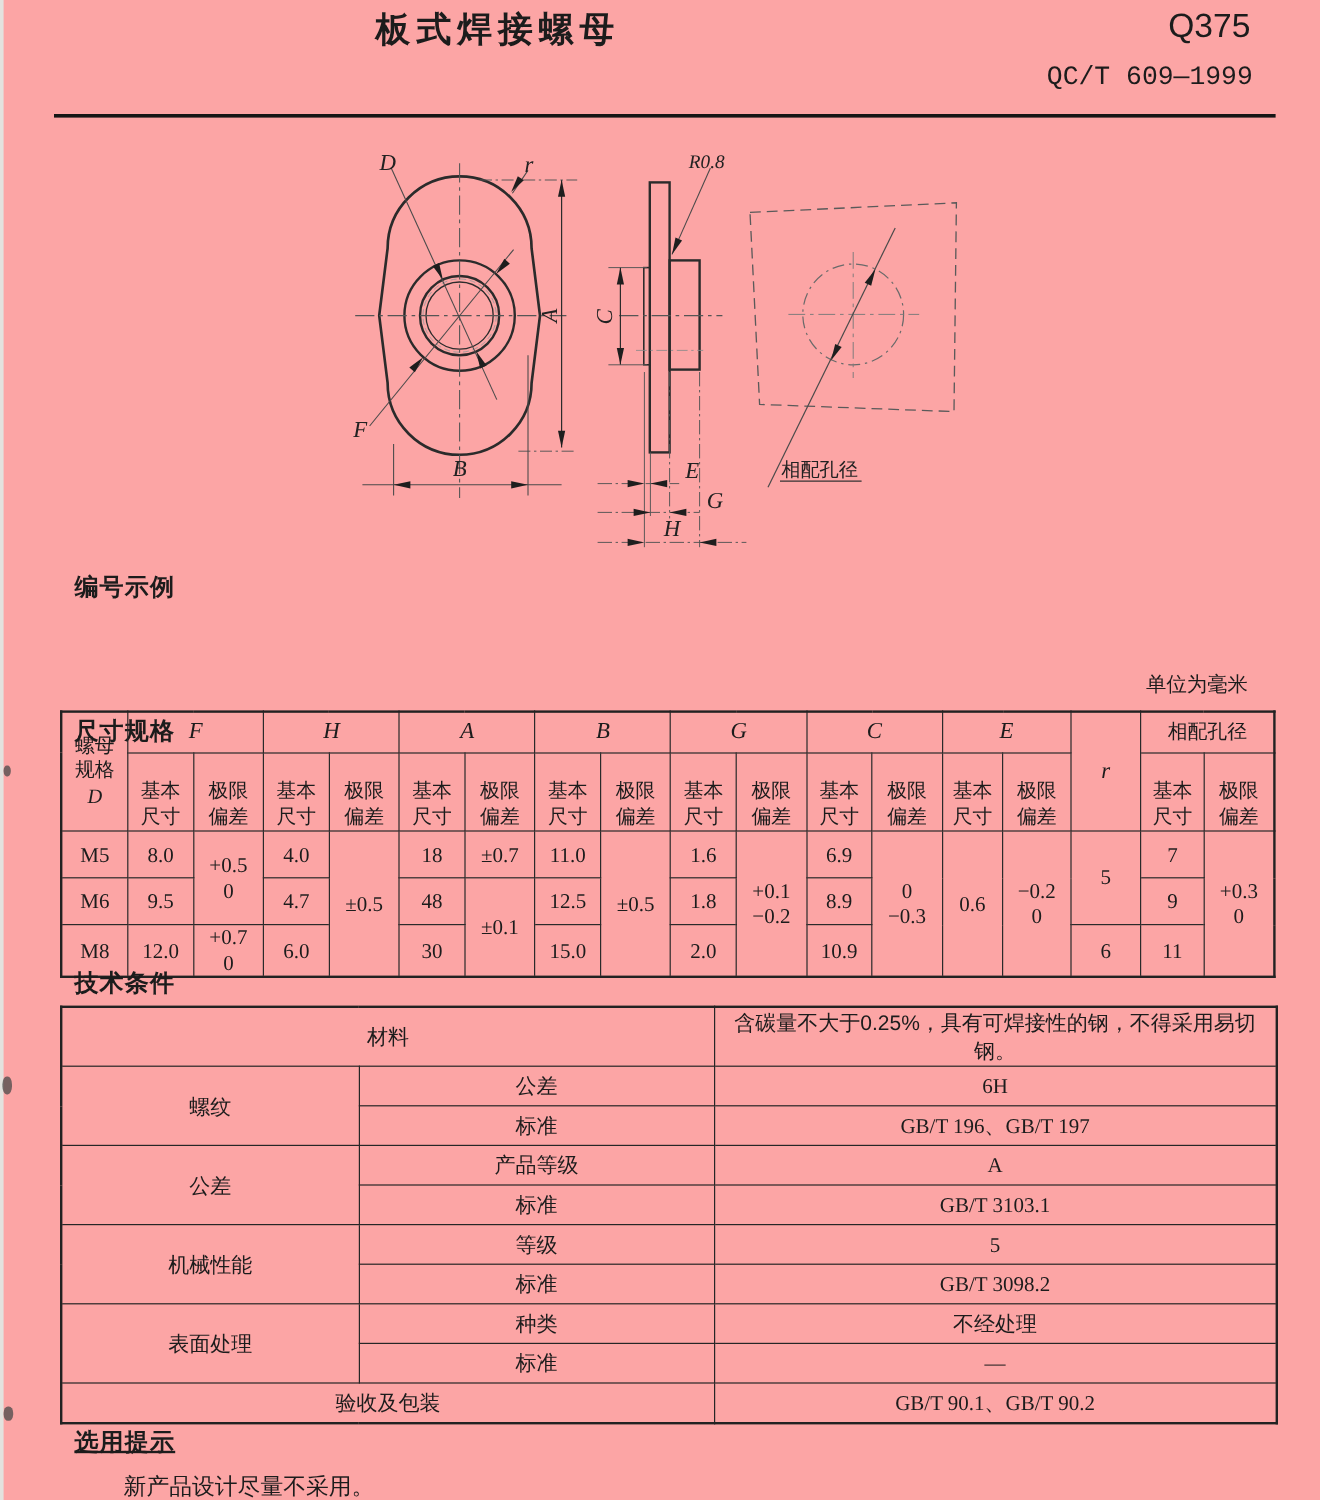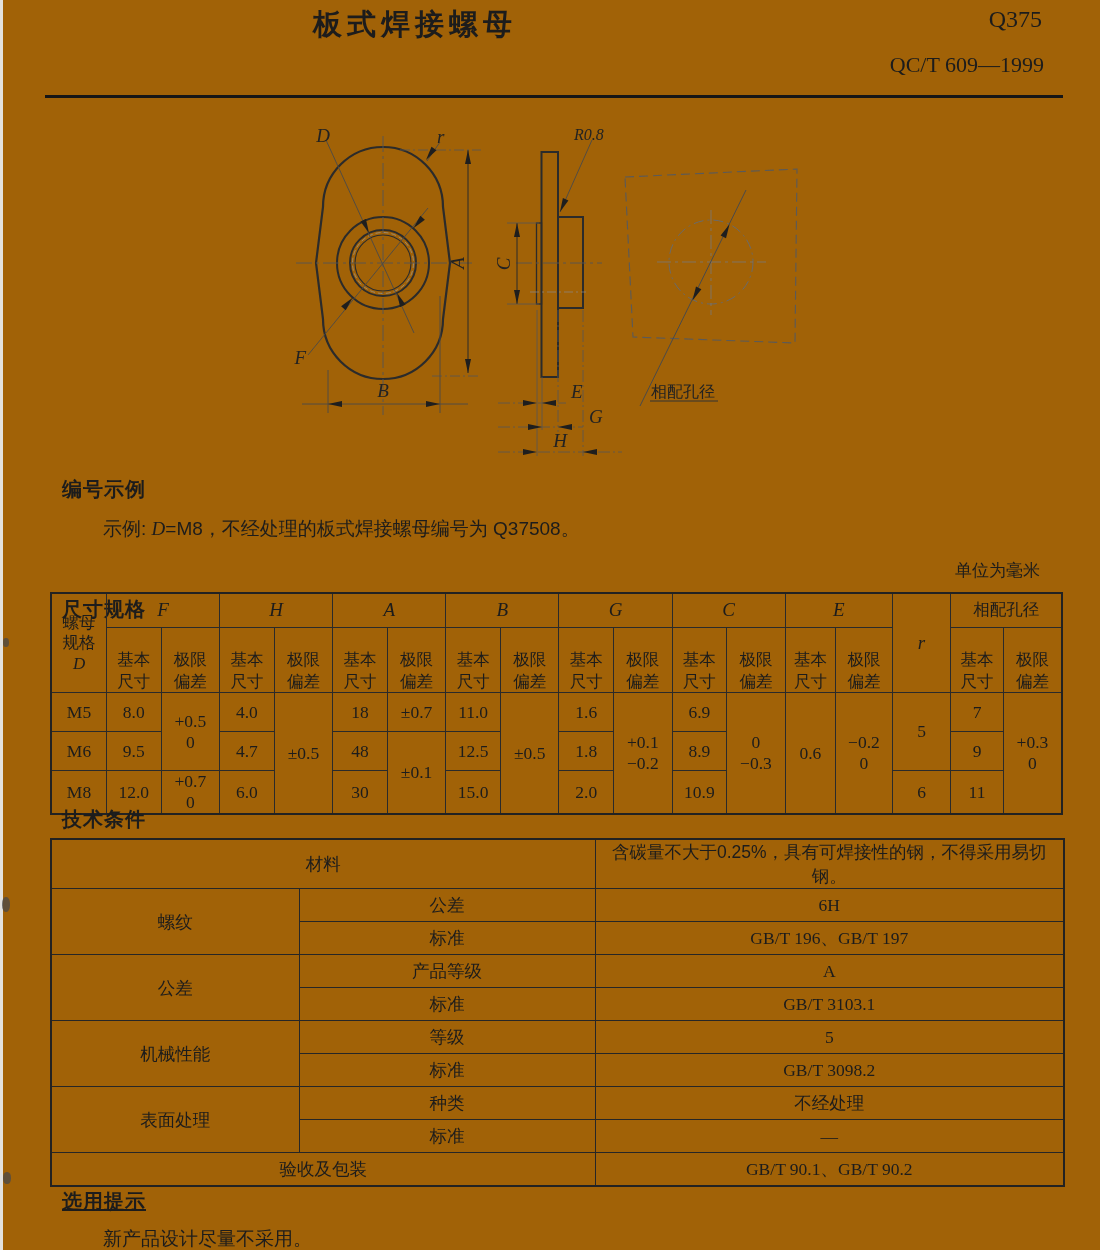--- a/index.html
+++ b/index.html
@@ -1,36 +1,36 @@
 <!DOCTYPE html>
 <html><head>
 <meta charset="utf-8">
 <style>
   html,body{margin:0;padding:0;}
   .page{
     position:relative;
     width:1100px;height:1250px;
-    background:#a16207;
+    background:#fca5a5;
     font-family:"Liberation Sans",sans-serif;
     color:#1c1c1c;
     overflow:hidden;
   }
   .scan-edge{position:absolute;left:0;top:0;width:3px;height:1250px;background:#e3e2de;}
   .smudge{position:absolute;background:#4a4a4a;border-radius:45%;opacity:.75;}
   .doc-title{
     position:absolute;left:313px;top:5px;
     font-size:29px;font-weight:700;letter-spacing:5px;
   }
   .doc-code{
     position:absolute;right:58px;top:6px;
-    font-family:Liberation Serif, serif;font-size:24px;
+    font-family:Liberation Sans, sans-serif;font-size:28px;
   }
   .std-no{
     position:absolute;right:56px;top:52px;
-    font-family:Liberation Serif, serif;font-size:22px;
+    font-family:Liberation Mono, monospace;font-size:22px;
   }
   .head-rule{position:absolute;left:45px;top:95px;width:1018px;height:3px;background:#161616;}
   .sec-h{position:absolute;font-size:20px;font-weight:700;letter-spacing:1px;}
   .body-line{position:absolute;font-size:19px;}
   .var{font-family:"Liberation Serif",serif;font-style:italic;}
   .unit-note{position:absolute;right:60px;top:559px;font-size:17px;}
 
   
   svg.fig{position:absolute;left:0;top:105px;}
   svg .lbl{font-family:"Liberation Serif",serif;font-style:italic;font-size:19px;fill:#222;}
@@ -162,21 +162,20 @@
       <text class="lbl" text-anchor="middle" transform="translate(510,264) rotate(-90)">C</text>
       <text class="lbl-s" x="574" y="140" text-anchor="start">R0.8</text>
       <text class="lbl" x="571" y="398" text-anchor="start">E</text>
       <text class="lbl" x="589" y="423" text-anchor="start">G</text>
       <text class="lbl" x="560" y="447" text-anchor="middle">H</text>
       <text class="lbl-cjk" x="651" y="397" text-anchor="start">相配孔径</text>
     </g>
   </svg>
 
   <div class="sec-h" style="left:62px;top:476px;">编号示例</div>
-  <div class="body-line" style="left:103px;top:516px;"><span>示例: </span><span class="var">D</span><span>=M8，不经处理的板式焊接螺母编号为 Q37508。</span></div>
 
   <div class="sec-h" style="left:62px;top:556px;margin-top:40px;">尺寸规格</div>
   <div class="unit-note">单位为毫米</div>
 
   <table class="dims">
     <colgroup>
       <col style="width:55px">
         <col style="width:54px">
         <col style="width:58px">
         <col style="width:54px">

